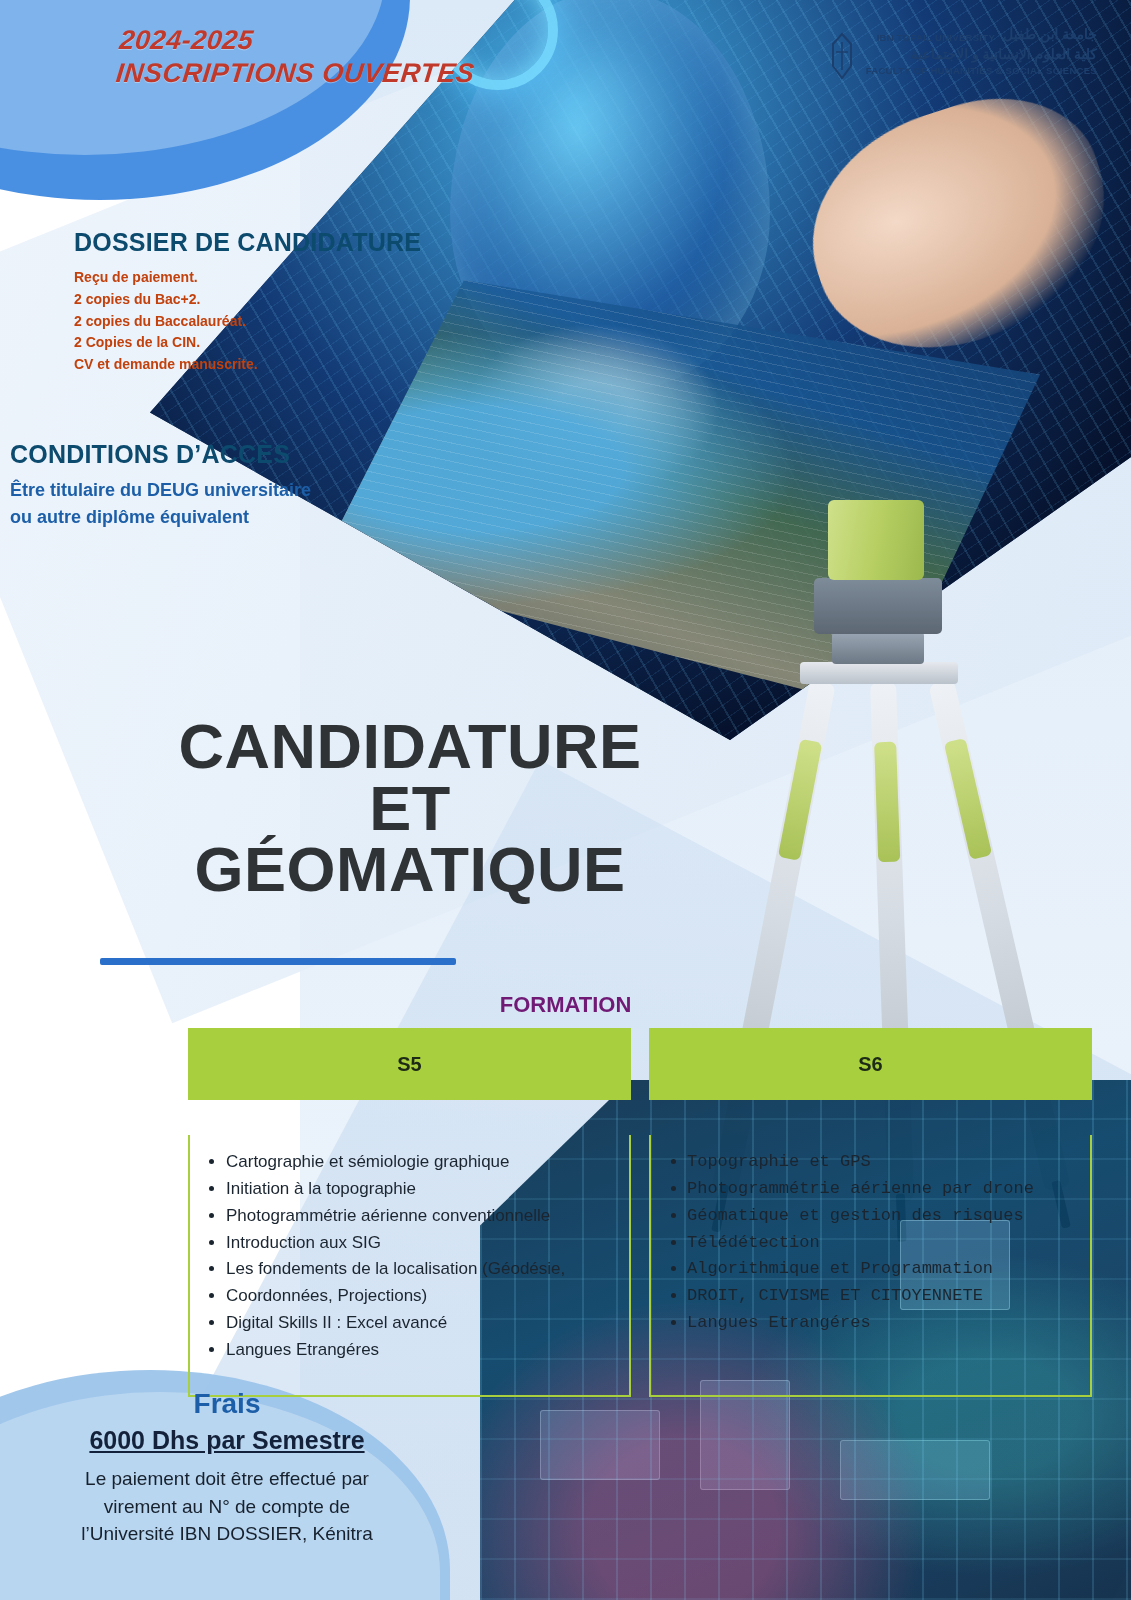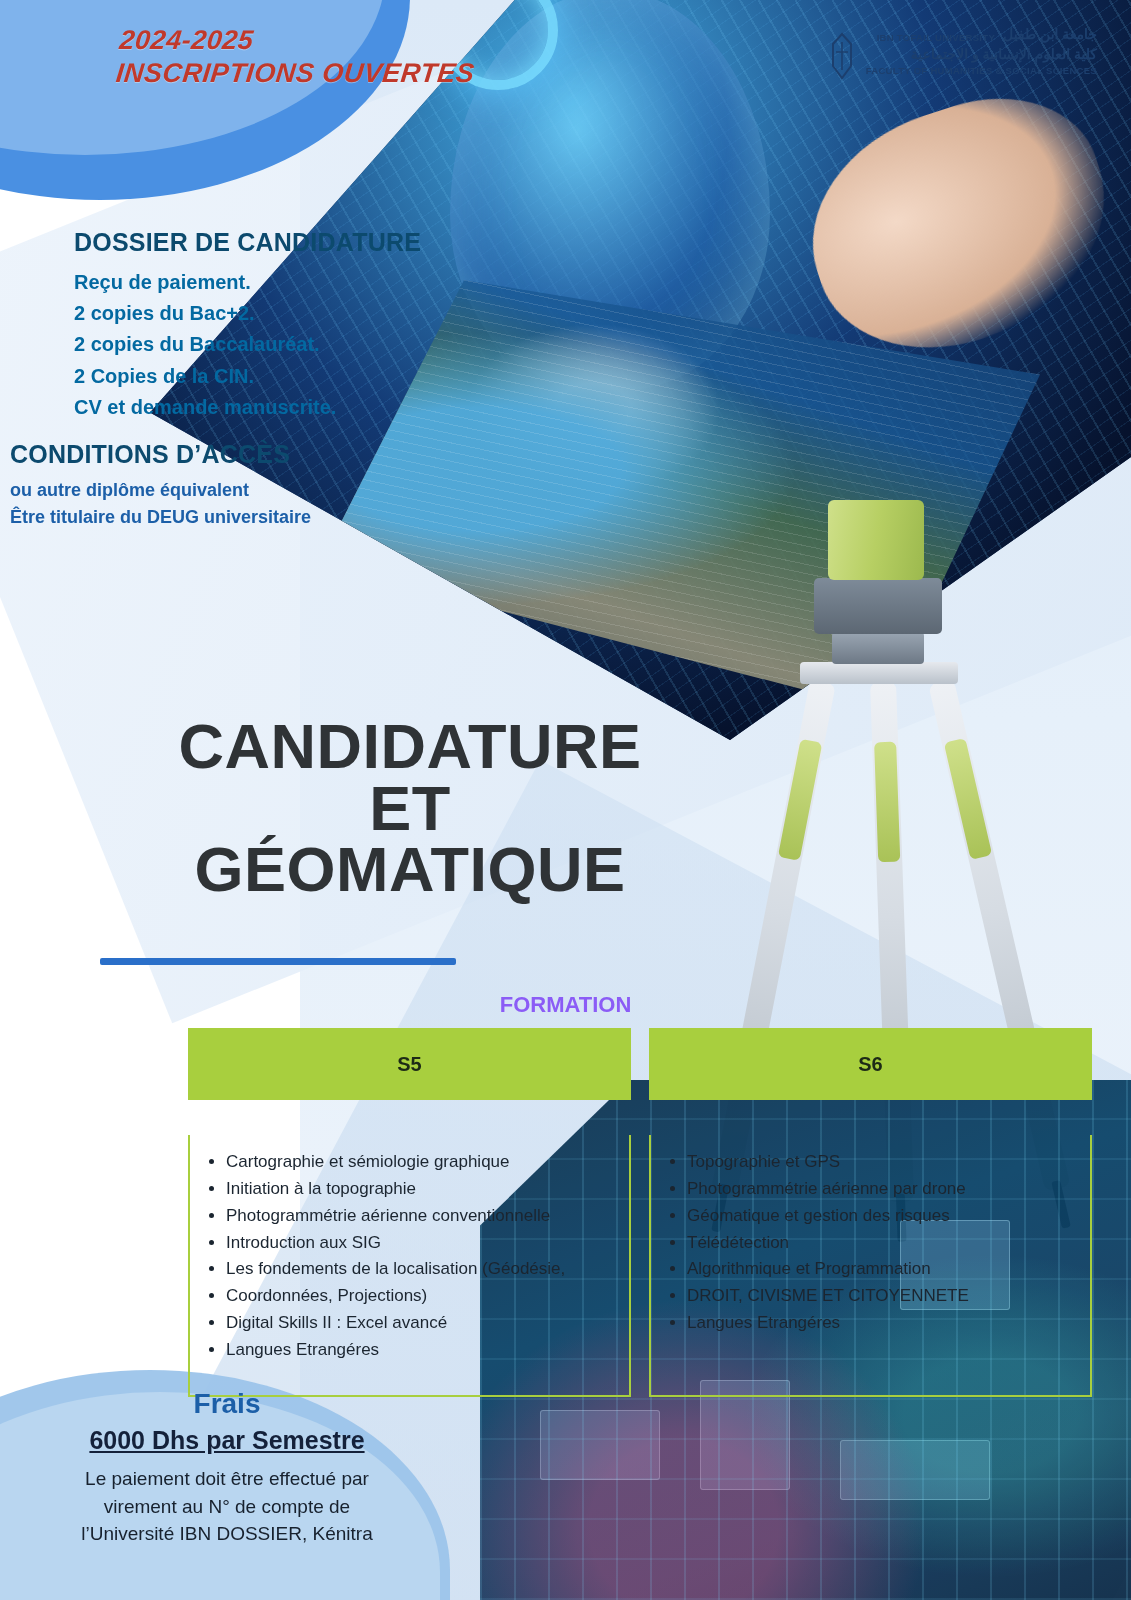--- a/index.html
+++ b/index.html
@@ -231,21 +231,21 @@
   }
 
   
   .section-dossier {
     position: absolute; left: 74px; top: 228px; z-index: 6;
   }
   .h-title {
     font-size: 25px; font-weight: 800; color: #0c4a6e; letter-spacing: .2px;
   }
   .blue-list {
-    margin-top: 10px; color: #0369a1; font-weight: 700; font-size: 20px; line-height: 1.56;
+    margin-top: 10px; color: #c2410c; font-weight: 700; font-size: 14px; line-height: 1.56;
   }
   .section-conditions {
     position: absolute; left: 10px; top: 440px; z-index: 6;
   }
   .section-conditions .h-title { font-size: 25px; }
   .cond-lines { margin-top: 8px; color: #1c5fa8; font-weight: 700; font-size: 18px; line-height: 1.5; }
 
   
   .main-title {
     position: absolute; left: 60px; top: 716px; width: 700px; z-index: 7;
@@ -257,21 +257,21 @@
     letter-spacing: .5px;
   }
   .title-rule {
     position: absolute; left: 100px; top: 958px; width: 356px; height: 7px;
     background: #2a6fc9; z-index: 7; border-radius: 2px;
   }
 
   
   .formation-label {
     position: absolute; left: 0; right: 0; top: 992px;
-    text-align: center; font-weight: 800; font-size: 22px; color: #8b5cf6; z-index: 7;
+    text-align: center; font-weight: 800; font-size: 22px; color: #701a75; z-index: 7;
   }
   .cards {
     position: absolute; left: 188px; top: 1028px; width: 904px; z-index: 7;
     display: flex; gap: 18px;
   }
   .card { width: 443px; }
   .card-head {
     height: 72px;
     background: #a8cf3e;
     display: flex; align-items: center; justify-content: center;
@@ -281,21 +281,21 @@
     border: 2px solid #a8cf3e; border-top: none;
     padding: 14px 10px 18px 10px;
     min-height: 262px;
     margin-top: 35px;
   }
   .card-body ul { list-style: disc; margin-left: 26px; }
   .card-body li {
     font-size: 17px; color: #1b2530; line-height: 1.58; font-weight: 400;
   }
   .card.s5 .card-body { background: rgba(255,255,255,.0); }
-  .card.s6 .card-body { background: rgba(255,255,255,.0); }
+  .card.s6 .card-body { background: rgba(255,255,255,.0); font-family: Liberation Mono, monospace; }
 
   
   .fee-blob {
     position: absolute; left: -150px; top: 1370px;
     width: 600px; height: 330px;
     background: #9cc4ea;
     border-radius: 300px 300px 0 0 / 200px 200px 0 0;
     z-index: 5;
     opacity: .95;
   }
@@ -394,22 +394,22 @@
       <div>2 copies du Bac+2.</div>
       <div>2  copies du Baccalauréat.</div>
       <div>2 Copies de la CIN.</div>
       <div>CV et demande manuscrite.</div>
     </div>
   </div>
 
   <div class="section-conditions">
     <div class="h-title">CONDITIONS D’ACCÈS</div>
     <div class="cond-lines">
+      <div>Être titulaire du DEUG universitaire</div>
       <div>ou autre diplôme équivalent</div>
-      <div>Être titulaire du DEUG universitaire</div>
     </div>
   </div>
 
   <div class="main-title">
     <div>CANDIDATURE</div>
     <div>ET</div>
     <div>GÉOMATIQUE</div>
   </div>
   <div class="title-rule"></div>
 

